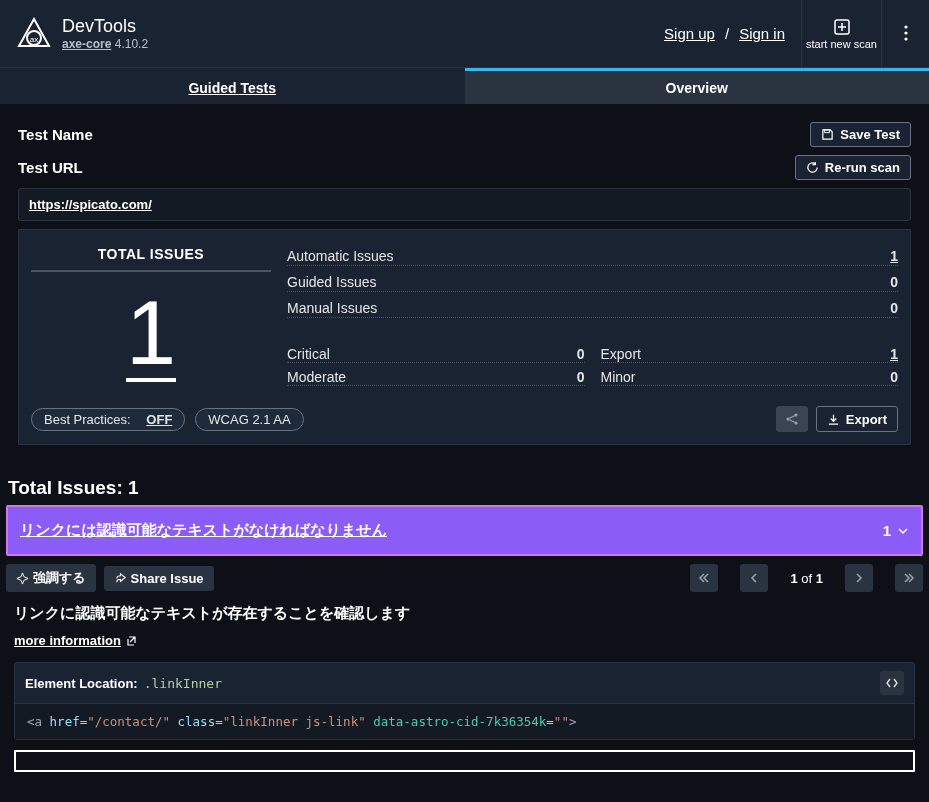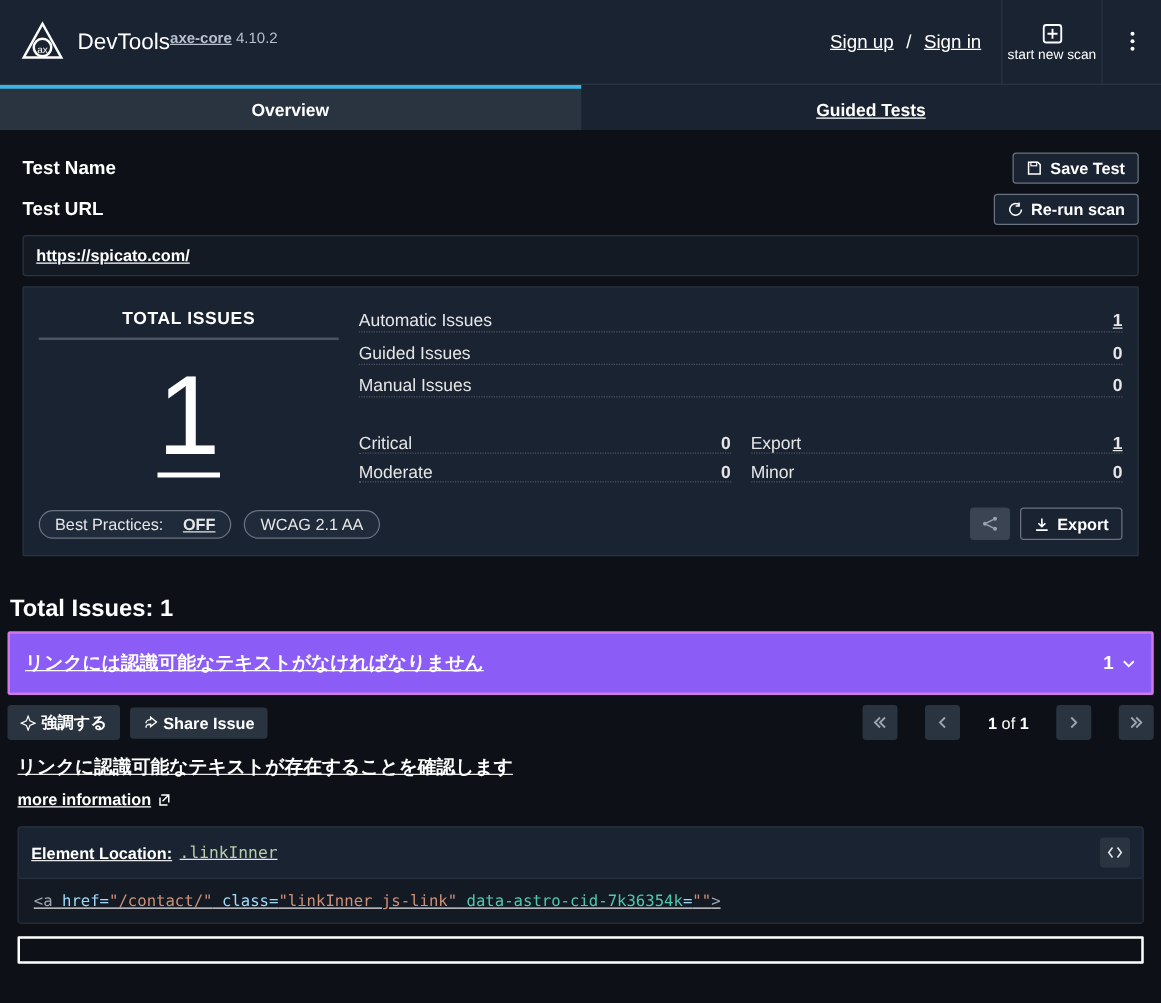--- a/index.html
+++ b/index.html
@@ -21,21 +21,21 @@
 .logo-block {
   display: flex;
   align-items: center;
   padding: 0 16px;
   gap: 10px;
 }
 .logo-icon {
   width: 36px; height: 36px;
   display: flex; align-items: center; justify-content: center;
 }
-.logo-text { display: flex; flex-direction: row; }
+.logo-text { display: flex; flex-direction: column; }
 .product-name { font-size: 18px; font-weight: 500; color: #fff; }
 .product-version { font-size: 12px; color: #b8c0cc; }
 .product-version .core { text-decoration: underline; font-weight: 600; }
 .header-spacer { flex: 1; }
 .header-links { display: flex; align-items: center; gap: 10px; color: #fff; font-size: 15px; padding-right: 16px; }
 .header-links a { color: #fff; text-decoration: underline; }
 .header-cell {
   border-left: 1px solid #2a3440;
   display: flex; flex-direction: column; align-items: center; justify-content: center;
   width: 80px; height: 68px;
@@ -127,21 +127,21 @@
   background: #2a3440; border-radius: 3px;
   padding: 5px 10px; font-size: 13px; font-weight: 600; color: #fff;
   cursor: pointer; border: none;
 }
 .pager { margin-left: auto; display: flex; align-items: center; gap: 22px; color: #fff; font-size: 13px; }
 .pager .pgbtn {
   width: 28px; height: 28px; border-radius: 3px; background: #2a3440;
   display: flex; align-items: center; justify-content: center;
   cursor: pointer; border: none; color: #9aa4b2;
 }
-.detail-block { padding: 4px 14px 0; text-decoration: underline; }
+.detail-block { padding: 4px 14px 0; }
 .detail-desc { font-size: 15px; font-weight: 600; color: #fff; margin-bottom: 8px; }
 .more-info { font-size: 13px; font-weight: 700; text-decoration: underline; color: #fff; display: inline-flex; align-items: center; gap: 4px; margin-bottom: 14px; }
 .code-block {
   background: #1a2332; border: 1px solid #2a3440; border-radius: 3px;
 }
 .code-header {
   display: flex; align-items: center; padding: 8px 10px;
   font-family: Menlo, Consolas, monospace; font-size: 13px;
 }
 .code-header .loc-label { font-weight: 700; color: #fff; margin-right: 6px; font-family: -apple-system, sans-serif; }
@@ -200,22 +200,22 @@
   <div class="header-cell menu">
     <svg width="4" height="16" viewBox="0 0 4 16">
         <circle cx="2" cy="2" r="1.6" fill="#fff"></circle>
         <circle cx="2" cy="8" r="1.6" fill="#fff"></circle>
         <circle cx="2" cy="14" r="1.6" fill="#fff"></circle>
       </svg>
   </div>
 </div>
 
 <div class="tabbar">
+  <div class="tab inactive">Guided Tests</div>
   <div class="tab active">Overview</div>
-  <div class="tab inactive">Guided Tests</div>
 </div>
 
 <div class="content">
 
   <div class="row">
     <div class="label">Test Name</div>
     <div class="btn-group">
       <button class="btn">
         <svg width="13" height="13" viewBox="0 0 14 14">
             <path d="M2 2h8l2 2v8H2z" fill="none" stroke="#fff" stroke-width="1.3"></path>

